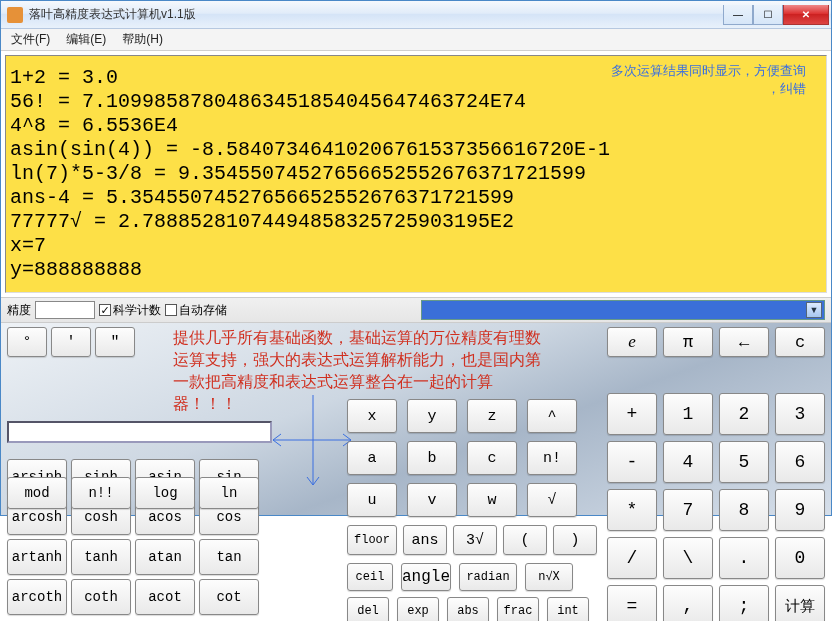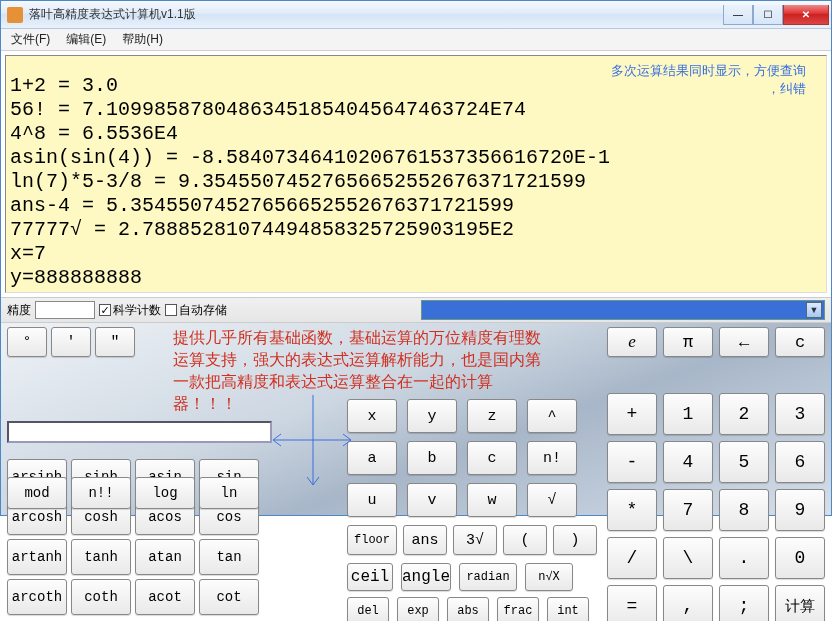--- a/index.html
+++ b/index.html
@@ -7,21 +7,21 @@
 .window { width: 832px; height: 516px; border: 1px solid #4a88c7; background: #fff; display: flex; flex-direction: column; }
 .titlebar { height: 28px; background: linear-gradient(#f6f9fd,#e1ecf9 45%,#d5e4f7 50%,#e8f1fb); display: flex; align-items: center; padding-left: 6px; border-bottom: 1px solid #b6c8e0; }
 .titlebar .ico { width: 16px; height: 16px; background: #e69138; border-radius: 2px; margin-right: 6px; }
 .titlebar .title { flex: 1; color: #333; font-size: 12px; }
 .winbtns { display: flex; height: 20px; margin-right: 2px; }
 .winbtn { width: 30px; height: 20px; border: 1px solid #8fa9cc; border-top: none; display: flex; align-items: center; justify-content: center; font-size: 10px; }
 .winbtn.min, .winbtn.max { background: linear-gradient(#eaf2fb,#d6e6f8); }
 .winbtn.close { width: 46px; background: linear-gradient(#e88,#d33 45%,#c22 50%,#d44); color: #fff; font-weight: bold; border-color: #a33; }
 .menubar { height: 22px; background: #f4f4f4; display: flex; align-items: flex-end; padding-left: 4px; gap: 4px; border-bottom: 1px solid #d0d0d0; font-size: 12px; color: #222; }
 .menu-item { padding: 2px 6px; }
-.output { margin: 4px; border: 1px solid #888; border-right-color: #ddd; border-bottom-color: #ddd; height: 238px; overflow: auto; font-family: "Courier New", monospace; font-size: 20px; line-height: 24px; padding: 18px 4px; color: #000; position: relative; background: #fef9c3; white-space: pre; }
+.output { margin: 4px; border: 1px solid #888; border-right-color: #ddd; border-bottom-color: #ddd; height: 238px; overflow: auto; font-family: "Courier New", monospace; font-size: 20px; line-height: 24px; padding: 10px 4px; color: #000; position: relative; background: #fde047; white-space: pre; }
 .annotation1 { position: absolute; right: 20px; top: 6px; color: #3a6fe0; font-family: "Microsoft YaHei", sans-serif; font-size: 13px; text-align: right; line-height: 18px; }
 .optsrow { height: 26px; display: flex; align-items: center; padding: 0 6px; gap: 4px; background: linear-gradient(#f0f0f0,#e6e6e6); border-top: 1px solid #ccc; border-bottom: 1px solid #ccc; }
 .lbl { font-size: 12px; }
 .txtfield { width: 60px; height: 18px; border: 1px solid #888; background: #fff; }
 .cbwrap { display: flex; align-items: center; gap: 2px; }
 .cb { width: 12px; height: 12px; border: 1px solid #555; background: #fff; display: flex; align-items: center; justify-content: center; font-size: 11px; line-height: 1; }
 .combo { margin-left: auto; width: 404px; height: 20px; background: #3a6fd8; border: 1px solid #698; display: flex; align-items: center; justify-content: flex-end; color: #fff; padding-right: 2px; }
 .combo .dd { width: 16px; height: 16px; background: linear-gradient(#ddeaff,#a7c7f0); border: 1px solid #567; display: flex; align-items: center; justify-content: center; color: #234; font-size: 9px; }
 .panel { flex: 1; background: linear-gradient(160deg,#eef2f6,#cdd7e2 40%,#a7b6c8 60%,#d6dfea); position: relative; padding: 4px 6px 6px 6px; }
 .toprow { display: flex; gap: 38px; position: relative; }
@@ -168,21 +168,21 @@
           <div class="btn">√</div>
         </div>
         <div class="midrow" style="grid-template-columns:50px 44px 44px 44px 44px;gap:6px;grid-auto-rows:30px">
           <div class="btn" style="font-size:12px">floor</div>
           <div class="btn">ans</div>
           <div class="btn">3√</div>
           <div class="btn">(</div>
           <div class="btn">)</div>
         </div>
         <div class="midrow2" style="grid-template-columns:46px 50px 58px 48px">
-          <div class="btn" style="font-size:16px">ceil</div>
+          <div class="btn" style="font-size:12px">ceil</div>
           <div class="btn" style="font-size:16px">angle</div>
           <div class="btn" style="font-size:12px">radian</div>
           <div class="btn" style="font-size:12px">n√X</div>
         </div>
         <div class="midrow2" style="grid-template-columns:repeat(5,42px)">
           <div class="btn" style="font-size:12px">del</div>
           <div class="btn" style="font-size:12px">exp</div>
           <div class="btn" style="font-size:12px">abs</div>
           <div class="btn" style="font-size:12px">frac</div>
           <div class="btn" style="font-size:12px">int</div>

